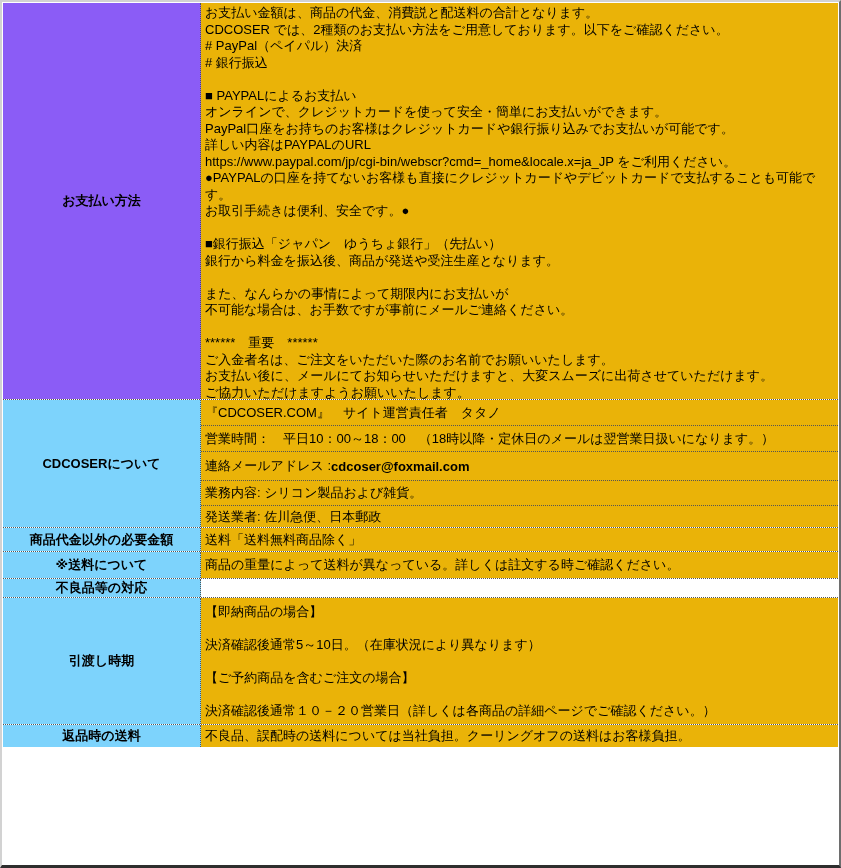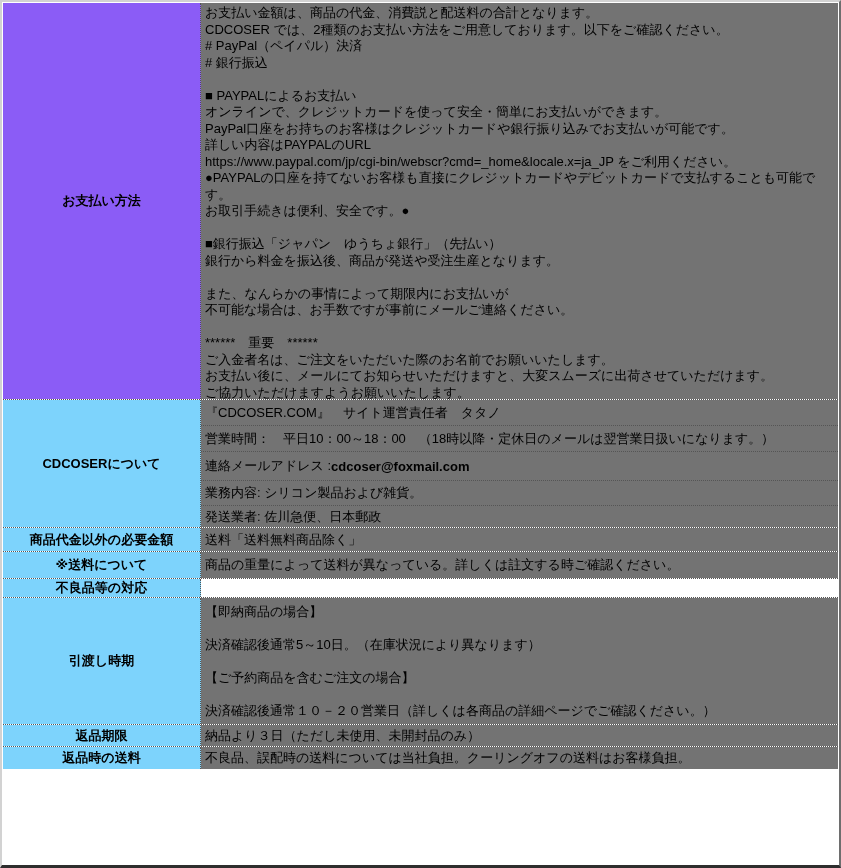--- a/index.html
+++ b/index.html
@@ -25,21 +25,21 @@
   .hcell {
     flex:0 0 198px; width:198px;
     display:flex; align-items:center; justify-content:center;
     text-align:center;
     font-weight:bold;
     border-right:1px dotted #555555;
     background:#7dd3fc;
     padding:0 6px;
   }
   .section.s1 .hcell { background:#8b5cf6; }
-  .ccell { flex:1 1 auto; min-width:0; background:#737373; }
+  .ccell { flex:1 1 auto; min-width:0; background:#eab308; }
   .textblock { white-space:pre-line; line-height:16.5px; padding:2px 4px 0 4px; }
   .centerline { display:flex; align-items:center; padding:0 4px; }
   .subrow { border-bottom:1px dotted #555555; padding:0 4px; display:flex; align-items:center; }
   .subrow:last-child { border-bottom:none; }
   .s1 { height:397px; }
   .s1 .ccell { overflow:hidden; }
   .s2 .r1 { height:26px; }
   .s2 .r2 { height:26px; }
   .s2 .r3 { height:29px; }
   .s2 .r4 { height:25px; }
@@ -127,23 +127,19 @@
 
 決済確認後通常5～10日。（在庫状況により異なります）
 
 【ご予約商品を含むご注文の場合】
 
 決済確認後通常１０－２０営業日（詳しくは各商品の詳細ページでご確認ください。）</div>
     </div>
   </div>
 
 
-  <div class="section s8">
-    <div class="hcell">返品期限</div>
-    <div class="ccell centerline">納品より３日（ただし未使用、未開封品のみ）</div>
-  </div>
 
   <div class="section s9">
     <div class="hcell">返品時の送料</div>
     <div class="ccell centerline">不良品、誤配時の送料については当社負担。クーリングオフの送料はお客様負担。</div>
   </div>
 
 </div>
 
 </body></html>

